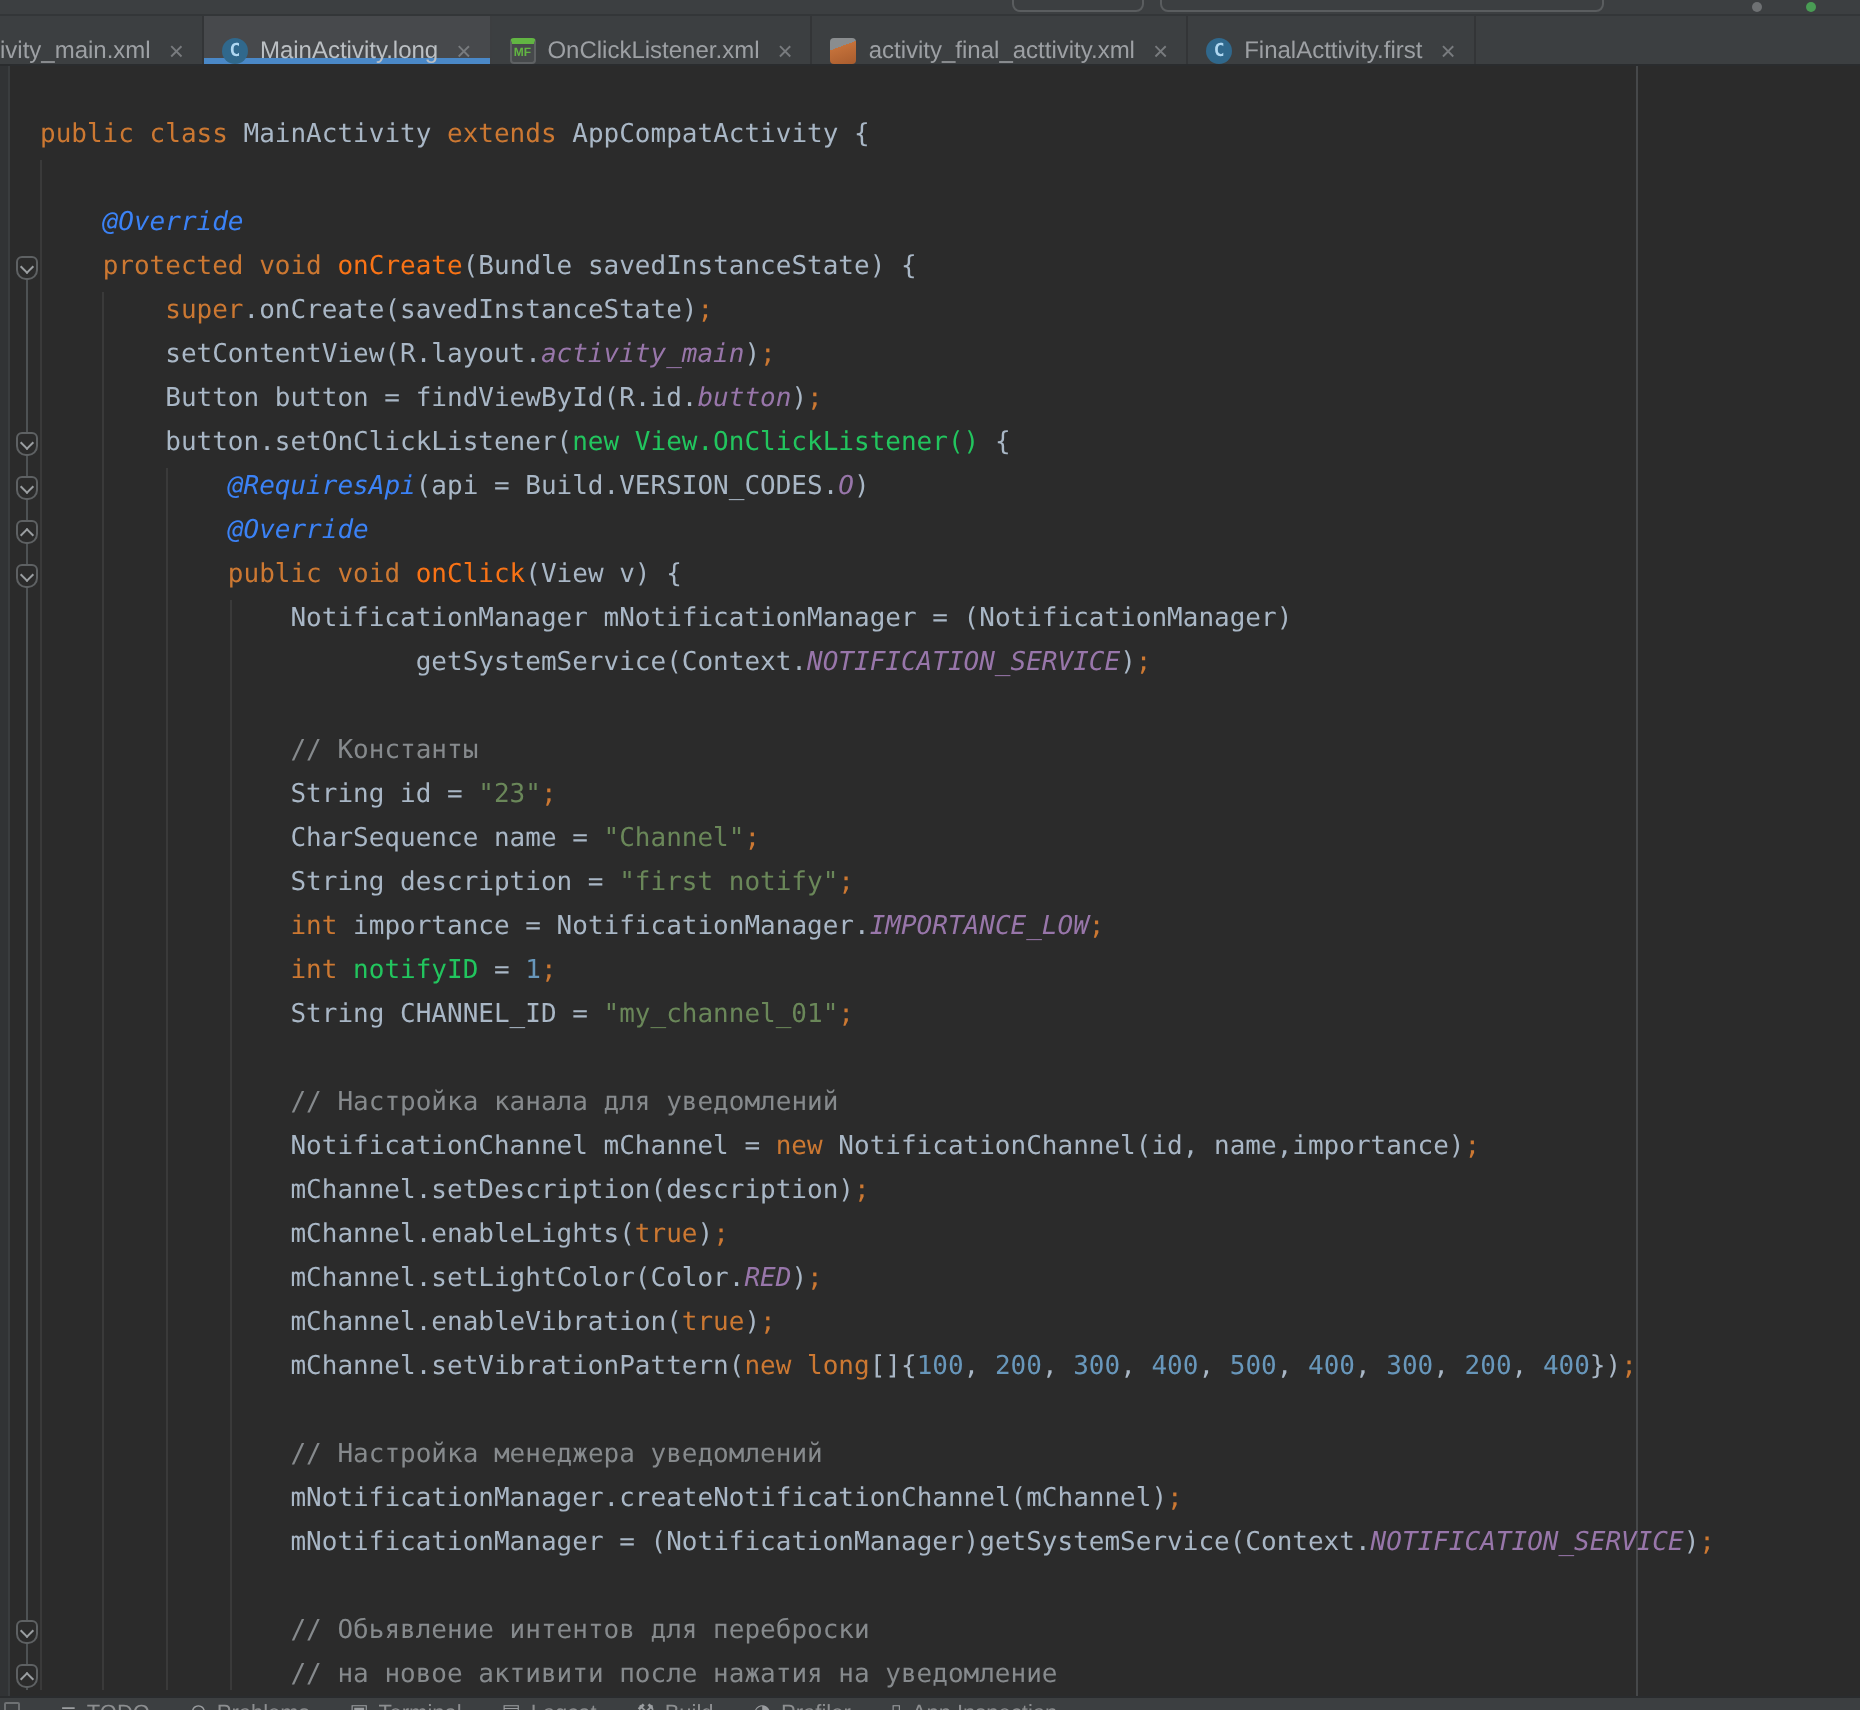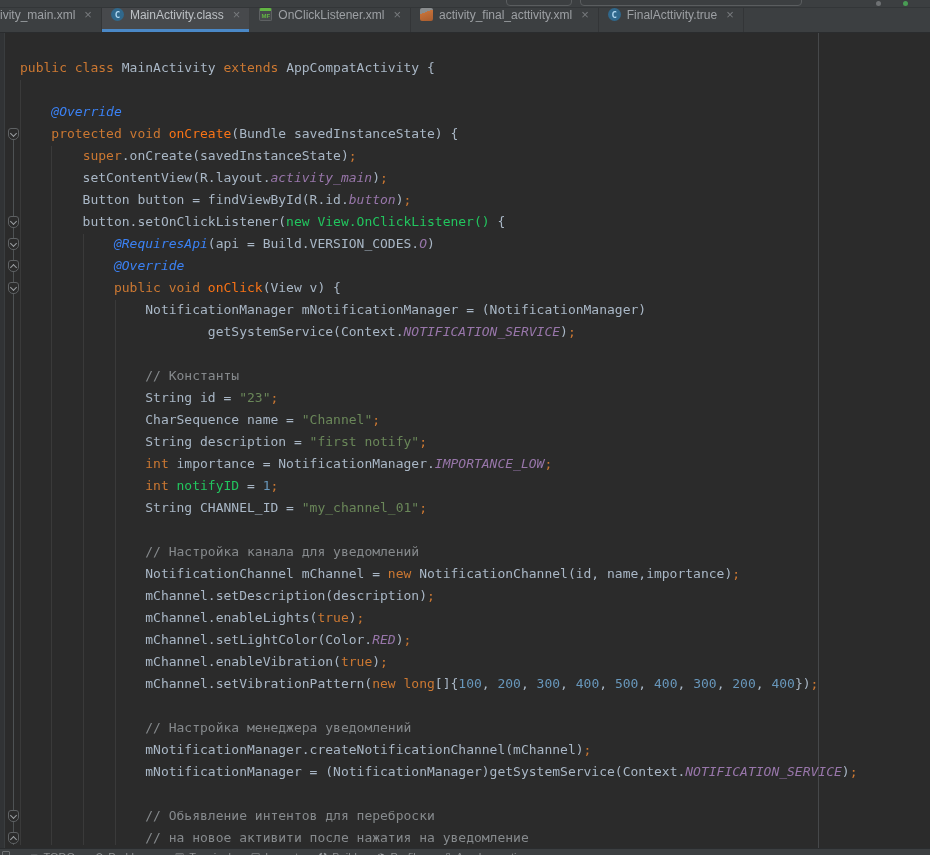--- a/index.html
+++ b/index.html
@@ -15,21 +15,21 @@
     background:#3C3F41; border-bottom:1px solid #333638; }
   .tb-btn { position:absolute; top:-10px; height:16px;
     border:1px solid #5A5D5F; border-radius:4px; }
   .tb-btn.b1 { left:506px; width:66px; }
   .tb-btn.b2 { left:580px; width:222px; }
   .tb-dot { position:absolute; top:2px; width:5px; height:5px; border-radius:50%; }
 
   
   .tabbar { position:absolute; top:8px; left:0; width:930px; height:25px;
     background:#3C3F41; border-bottom:1px solid #2A2C2E; display:flex; align-items:stretch; }
-  .tab { display:flex; align-items:flex-start; gap:6px; padding:0 9px;
+  .tab { display:flex; align-items:flex-end; gap:6px; padding:0 9px;
     font-size:12px; color:#9DA0A4; position:relative; white-space:nowrap; cursor:default;
     border-right:1px solid rgba(0,0,0,0.15); }
   .tab.first { padding-left:0; }
   .tab.active { background:#47494C; color:#BCC0C4; box-shadow: inset 0 -3px 0 #4A88C7; }
   .tab .close { color:#787B7E; font-size:13px; margin-left:3px; line-height:1; }
   .ticon { display:inline-flex; align-items:center; justify-content:center;
     width:13px; height:13px; flex:0 0 13px; }
   .ticon.java-class-icon { border-radius:50%; background:#30688C;
     color:#AFD7F1; font-size:9px; font-weight:bold; font-family:"DejaVu Sans Mono",monospace; }
   .ticon.manifest-icon { border:1px solid #5E6163; border-radius:2px; background:#46494B;
@@ -98,36 +98,36 @@
   <span class="tb-dot" style="left:903px;top:1px;background:#499C54;"></span>
 </div>
 
 <div class="tabbar">
     <div class="tab first">
       <span>ivity_main.xml</span>
       <span class="close">×</span>
     </div>
     <div class="tab active">
       <span class="ticon java-class-icon">C</span>
-      <span>MainActivity.class</span>
+      <span>MainActivity.long</span>
       <span class="close">×</span>
     </div>
     <div class="tab">
       <span class="ticon manifest-icon">MF</span>
       <span>OnClickListener.xml</span>
       <span class="close">×</span>
     </div>
     <div class="tab">
       <span class="ticon layout-icon"></span>
       <span>activity_final_acttivity.xml</span>
       <span class="close">×</span>
     </div>
     <div class="tab">
       <span class="ticon java-class-icon">C</span>
-      <span>FinalActtivity.true</span>
+      <span>FinalActtivity.first</span>
       <span class="close">×</span>
     </div>
   </div>
 
 <div class="editor">
   <div class="margin-line"></div>
   <div class="indent-guide ig1"></div>
   <div class="indent-guide ig2"></div>
   <div class="indent-guide ig3"></div>
   <div class="indent-guide ig4"></div>

